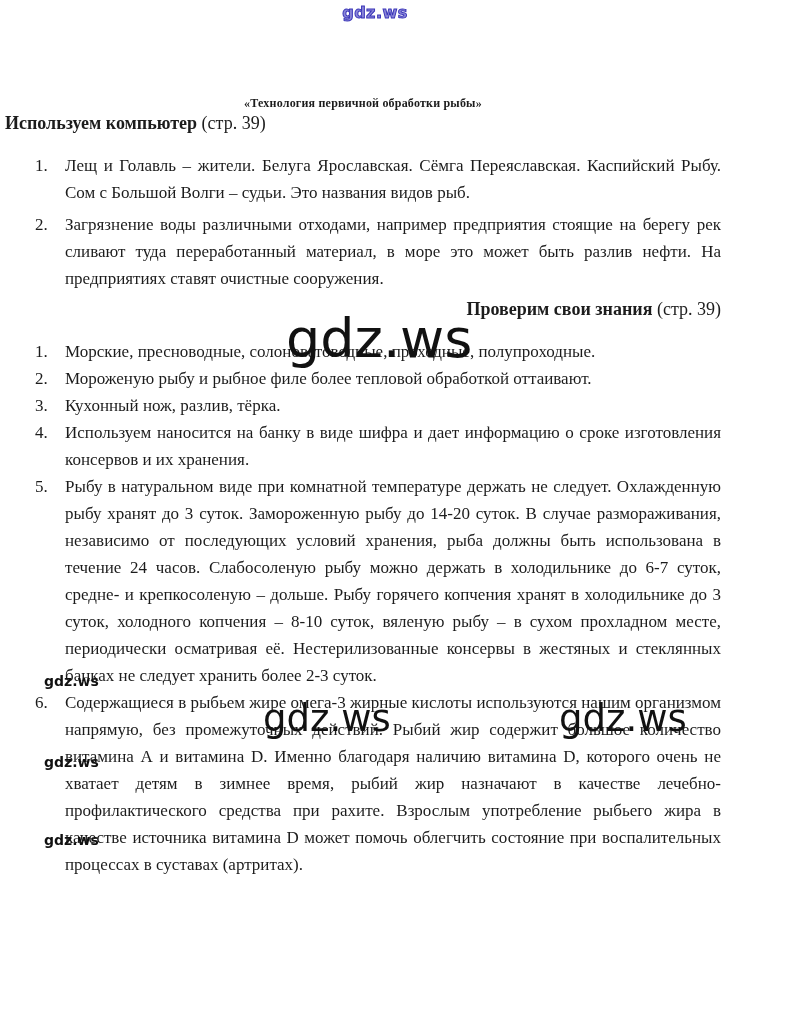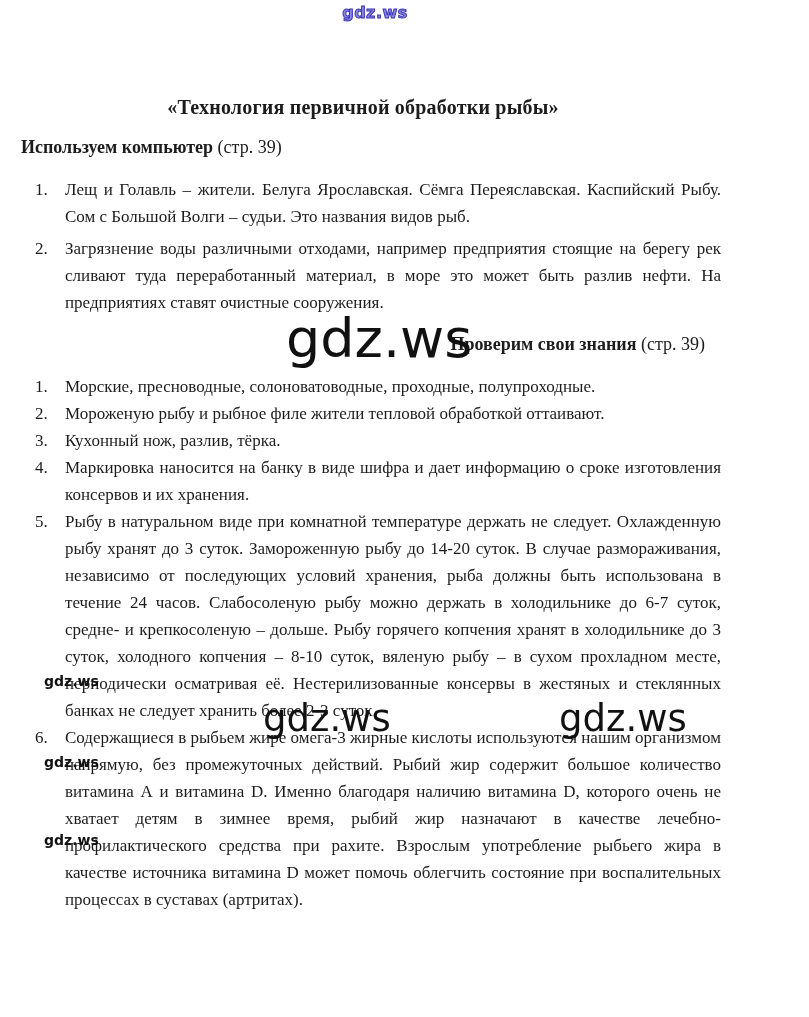--- a/index.html
+++ b/index.html
@@ -21,26 +21,26 @@
     font-size: 16px;
     font-weight: bold;
     color: #8a86d8;
     -webkit-text-stroke: 1px #3a35b8;
     letter-spacing: 0.5px;
   }
   .content { padding: 0 29px 0 5px; }
   .doc-title {
     margin: 96px 0 0 0;
     text-align: center;
-    font-size: 20px;
+    font-size: 12px;
     font-weight: bold;
     letter-spacing: 0.2px;
   }
   h2.sec-heading {
-    margin: 16px;
+    margin: 0;
     font-size: 18px;
     font-weight: normal;
     line-height: 24px;
   }
   h2.sec-heading .hb { font-weight: bold; }
   .h1-space { margin-top: 23px; }
   .h2-space { margin-top: 7px; text-align: right; }
   ol.answers {
     margin: 17px 0 0 0;
     padding: 0 0 0 60px;
@@ -98,29 +98,29 @@
 
     <h2 class="sec-heading h2-space"><span class="hb">Проверим свои знания</span><span> (стр. 39)</span></h2>
 
     <ol class="answers">
       <li>
         <span class="num">1.</span>
         <span>Морские, пресноводные, солоноватоводные, проходные, полупроходные.</span>
       </li>
       <li>
         <span class="num">2.</span>
-        <span>Мороженую рыбу и рыбное филе жители тепловой обработкой оттаивают.</span>
+        <span>Мороженую рыбу и рыбное филе более тепловой обработкой оттаивают.</span>
       </li>
       <li>
         <span class="num">3.</span>
         <span>Кухонный нож, разлив, тёрка.</span>
       </li>
       <li>
         <span class="num">4.</span>
-        <span>Маркировка наносится на банку в виде шифра и дает информацию о сроке изготовления консервов и их хранения.</span>
+        <span>Используем наносится на банку в виде шифра и дает информацию о сроке изготовления консервов и их хранения.</span>
       </li>
       <li>
         <span class="num">5.</span>
         <span>Рыбу в натуральном виде при комнатной температуре держать не следует. Охлажденную рыбу хранят до 3 суток. Замороженную рыбу до 14-20 суток. В случае размораживания, независимо от последующих условий хранения, рыба должны быть использована в течение 24 часов. Слабосоленую рыбу можно держать в холодильнике до 6-7 суток, средне- и крепкосоленую – дольше. Рыбу горячего копчения хранят в холодильнике до 3 суток, холодного копчения – 8-10 суток, вяленую рыбу – в сухом прохладном месте, периодически осматривая её. Нестерилизованные консервы в жестяных и стеклянных банках не следует хранить более 2-3 суток.</span>
       </li>
       <li>
         <span class="num">6.</span>
         <span>Содержащиеся в рыбьем жире омега-3 жирные кислоты используются нашим организмом напрямую, без промежуточных действий. Рыбий жир содержит большое количество витамина А и витамина D. Именно благодаря наличию витамина D, которого очень не хватает детям в зимнее время, рыбий жир назначают в качестве лечебно-профилактического средства при рахите. Взрослым употребление рыбьего жира в качестве источника витамина D может помочь облегчить состояние при воспалительных процессах в суставах (артритах).</span>
       </li>
     </ol>

